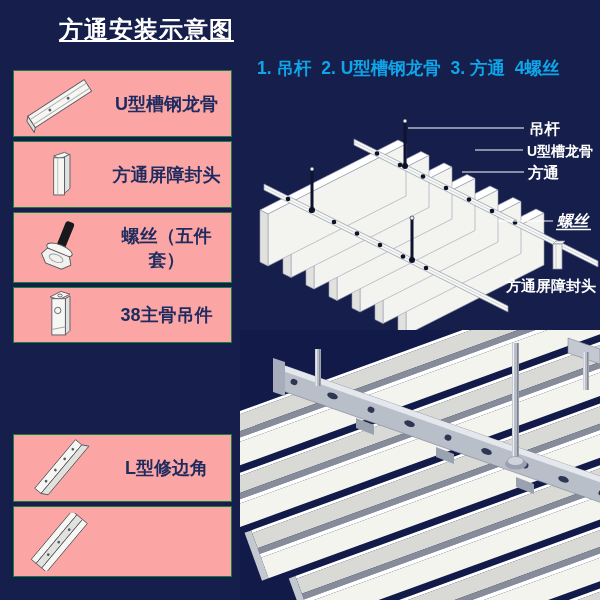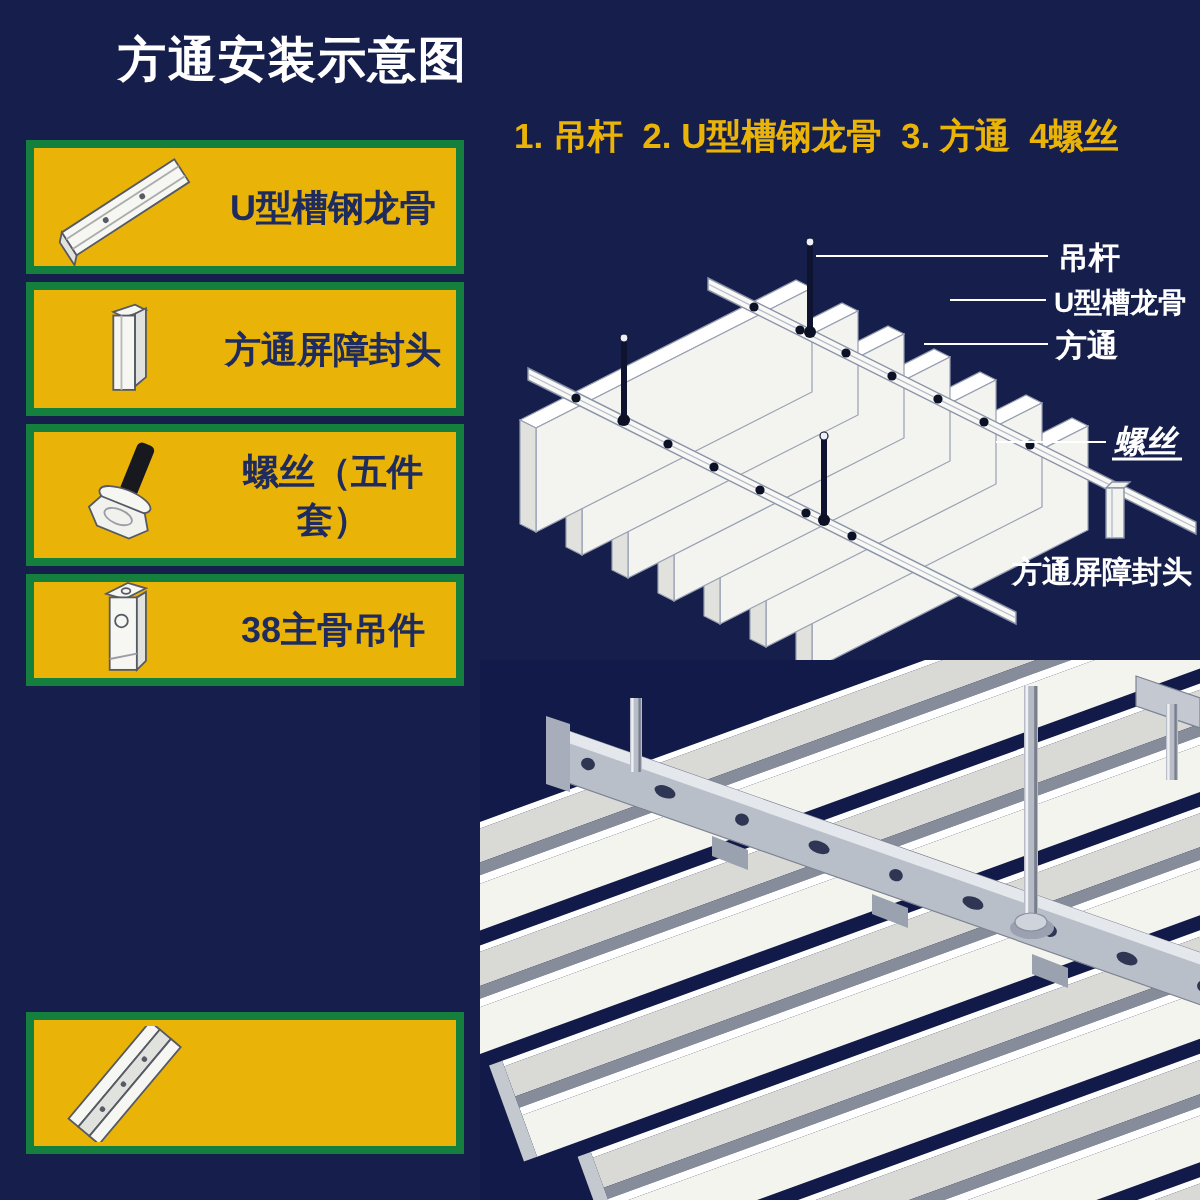--- a/index.html
+++ b/index.html
@@ -3,29 +3,29 @@
 <meta charset="utf-8">
 <style>
   html,body{margin:0;padding:0;background:#0c1334;}
   .page{
     position:relative;width:600px;height:600px;overflow:hidden;
     background:#161f4c;
     font-family:"Liberation Sans", sans-serif;
   }
   .title{
     position:absolute;left:59px;top:14px;
-    font-size:24px;font-weight:bold;color:#ffffff;letter-spacing:1px;
+    font-size:24px;font-weight:bold;color:#ffffff;letter-spacing:1px;text-decoration:underline;
   }
   .legend{
     position:absolute;left:257px;top:56px;
-    font-size:17.5px;font-weight:bold;color:#eab308;white-space:pre;
+    font-size:17.5px;font-weight:bold;color:#0ea5e9;white-space:pre;
   }
   .part{
     position:absolute;left:13px;width:219px;
-    background:#eab308;border:4px solid #15803d;box-sizing:border-box;
+    background:#fca5a5;border:1px solid #15803d;box-sizing:border-box;
     display:flex;align-items:center;
   }
   .part-icon{width:92px;height:100%;display:flex;align-items:center;justify-content:center;}
   .part-icon svg{width:88px;height:58px;}
   .part-label{
     flex:1;text-align:center;font-size:18px;font-weight:bold;color:#1d2b5e;
     padding-right:4px;letter-spacing:0px;
   }
   .diagram-svg{position:absolute;left:240px;top:95px;}
   .photo-svg{position:absolute;left:240px;top:330px;}
@@ -93,20 +93,35 @@
         <polygon points="51,14 56,11 56,49 51,54" fill="#e1e1dd"></polygon>
         <circle cx="42.5" cy="27" r="3.5" fill="none"></circle>
         <line x1="36" y1="48" x2="51" y2="45" stroke="#9a9da4"></line>
       </g>
         </svg>
     </div>
     <div class="part-label">38主骨吊件</div>
   </div>
 
 
+  <div class="part" style="top:434px;height:68px">
+    <div class="part-icon">
+      <svg viewBox="0 0 90 64">
+          <g transform="rotate(-50 45 32)" stroke="#565a64" fill="#f6f6f3" stroke-width="1">
+        <rect x="10" y="25" width="70" height="9"></rect>
+        <polygon points="10,34 80,34 84,41 14,41" fill="#e1e1dd"></polygon>
+        <circle cx="24" cy="29.5" r="1.5" fill="#565a64" stroke="none"></circle>
+        <circle cx="40" cy="29.5" r="1.5" fill="#565a64" stroke="none"></circle>
+        <circle cx="56" cy="29.5" r="1.5" fill="#565a64" stroke="none"></circle>
+        <circle cx="70" cy="29.5" r="1.5" fill="#565a64" stroke="none"></circle>
+      </g>
+        </svg>
+    </div>
+    <div class="part-label">L型修边角</div>
+  </div>
 
   <div class="part" style="top:506px;height:71px">
     <div class="part-icon">
       <svg viewBox="0 0 90 64">
           <g transform="rotate(-50 45 32)" stroke="#565a64" fill="#f6f6f3" stroke-width="1">
         <rect x="10" y="20" width="70" height="7"></rect>
         <rect x="10" y="27" width="70" height="8" fill="#e1e1dd"></rect>
         <rect x="10" y="35" width="70" height="7"></rect>
         <circle cx="26" cy="31" r="1.5" fill="#565a64" stroke="none"></circle>
         <circle cx="44" cy="31" r="1.5" fill="#565a64" stroke="none"></circle>

